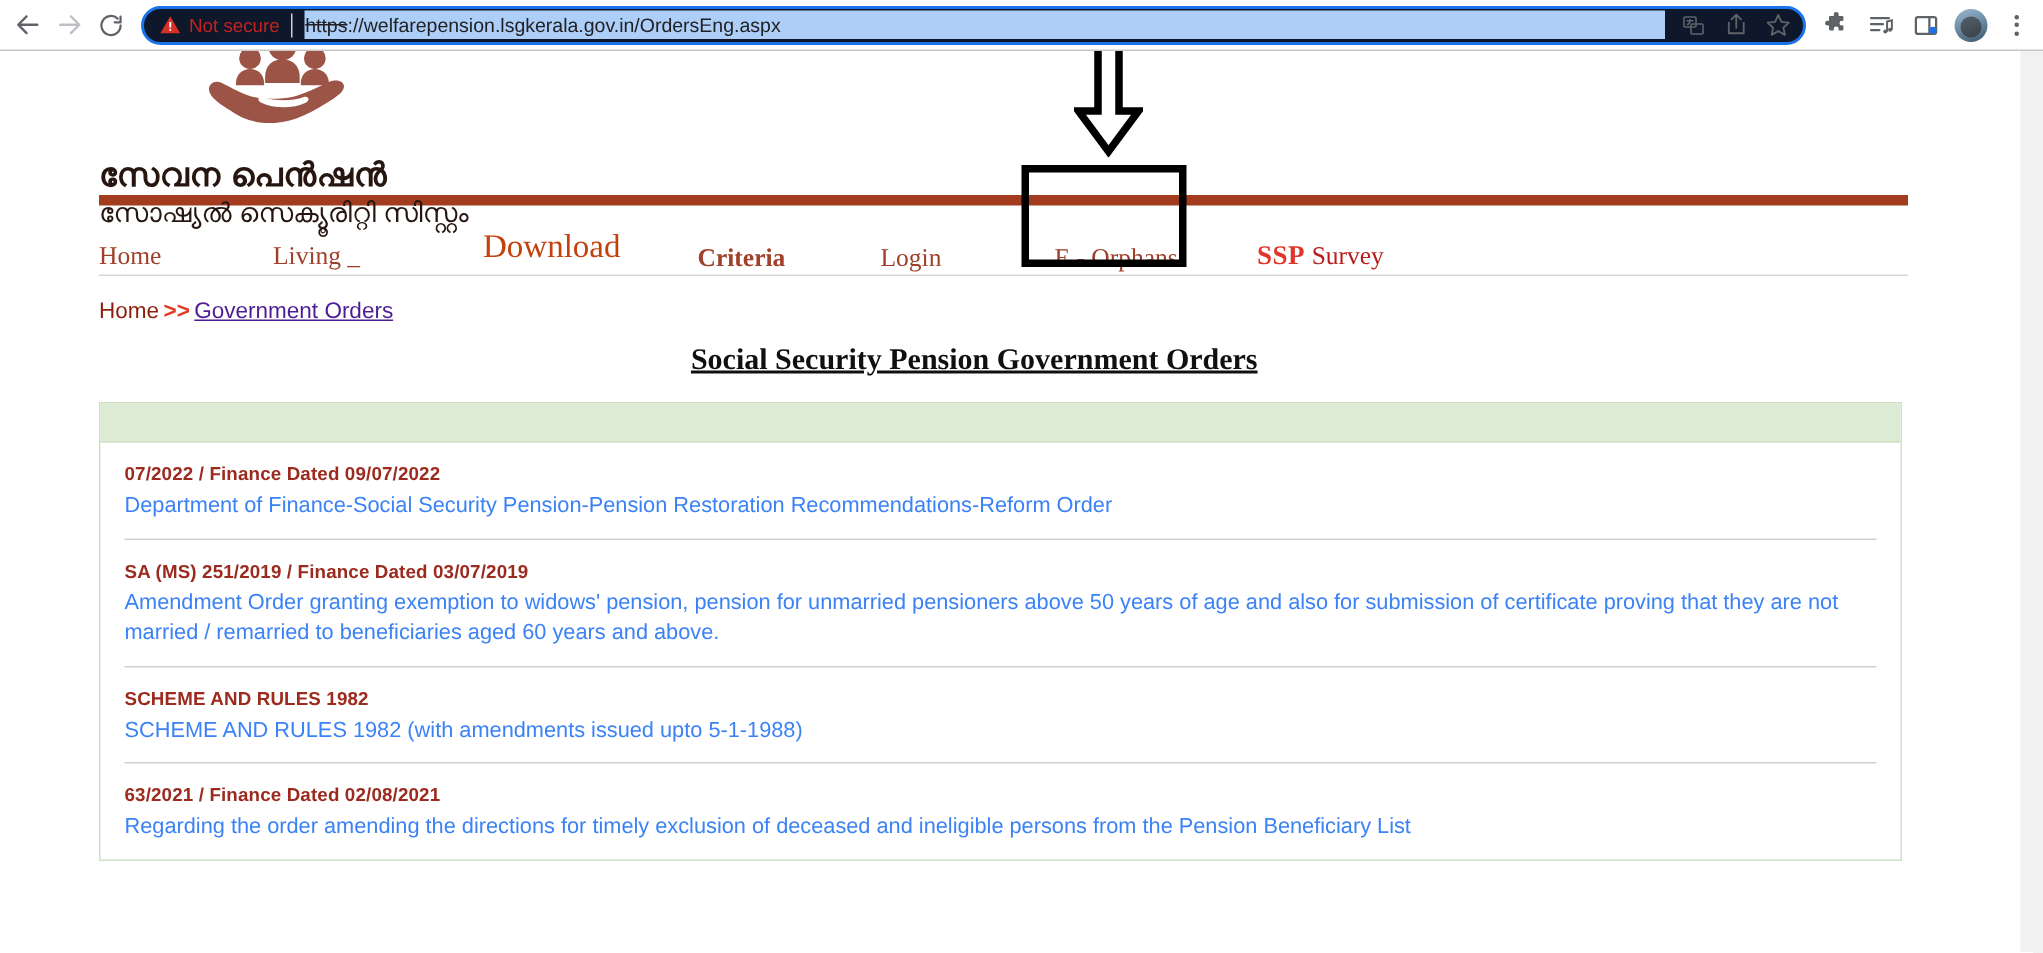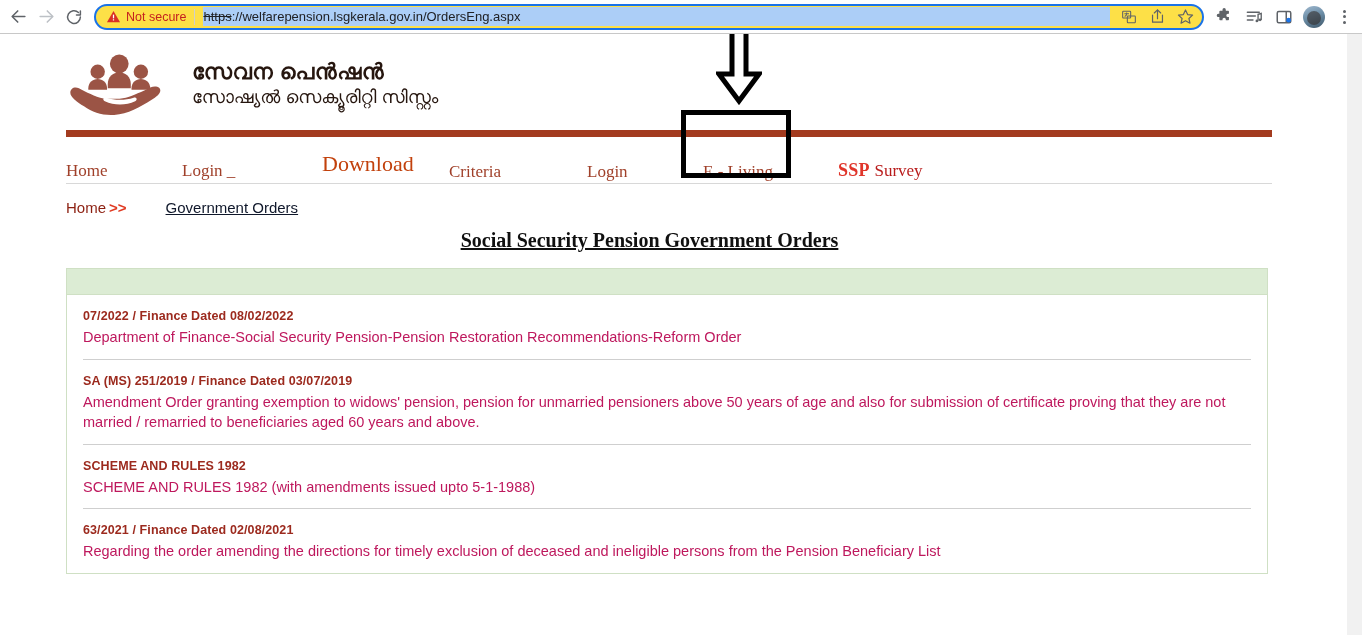--- a/index.html
+++ b/index.html
@@ -28,21 +28,21 @@
   #back-button { margin-left: 4px; }
   #forward-button { color: #bdc1c6; }
 
   #omnibox {
     flex: 1 1 auto;
     height: 26px;
     margin: 0 6px 0 6px;
     border: 2px solid #1a73e8;
     border-radius: 14px;
     display: flex; align-items: center;
-    background: #fde047;
+    background: #0f172a;
     padding: 0 4px 0 10px;
     min-width: 0;
     position: relative;
   }
   #not-secure-chip {
     display: flex; align-items: center; gap: 5px;
     flex: none; padding-right: 8px;
   }
   #not-secure-label {
     font-size: 12.5px; color: #c5221f; white-space: nowrap;
@@ -97,21 +97,21 @@
   #site-wrap { position: relative; width: 1347px; padding: 0; }
 
   
   #site-header {
     position: relative;
     margin: 0 0 0 66px;
     width: 1206px;
     height: 92px;
     display: flex; align-items: center;
   }
-  #logo-block { display: flex; align-items: center; gap: 18px; padding-top: 8px;}
+  #logo-block { display: flex; align-items: center; gap: 18px; padding-top: 8px; flex-direction: column;}
   #logo-mark { width: 108px; height: 72px; flex: none; }
   #logo-text { line-height: 1.08; }
   #logo-title-ml {
     font-size: 22px; font-weight: bold; color: #26160f; letter-spacing: .5px;
     white-space: nowrap;
   }
   #logo-sub-ml {
     font-size: 18px; color: #26160f; margin-top: 4px; white-space: nowrap;
   }
 
@@ -132,21 +132,21 @@
   .nav-item {
     position: absolute;
     color: #a0402a;
     font-size: 17px;
     white-space: nowrap;
     font-family: "Liberation Serif", serif;
   }
   #nav-home      { left: 0px;   top: 24px; }
   #nav-others    { left: 116px; top: 24px; }
   #nav-download  { left: 256px; top: 14px; font-size: 22px; color: #c2410c; }
-  #nav-criteria  { left: 383px; top: 25px; }
+  #nav-criteria  { left: 399px; top: 25px; font-weight: bold; }
   #nav-login     { left: 521px; top: 25px; }
   #nav-efiling   { left: 637px; top: 25px; }
   #nav-ssp       { left: 772px; top: 23px; font-size: 18px; }
   #nav-ssp .ssp-abbr { color: #e0352a; font-weight: bold; letter-spacing:.3px;}
   #nav-ssp .ssp-word { color: #b91c1c; font-size: 17px; }
 
   
   #annotation-efiling-box {
     position: absolute;
     left: 615px; top: -27px;
@@ -164,21 +164,21 @@
 
   
   #breadcrumb {
     margin: 15px 0 0 66px;
     font-size: 15px;
     color: #8c1f10;
     font-family: "Liberation Sans", sans-serif;
   }
   #breadcrumb .crumb-home { color: #8c1f10; }
   #breadcrumb .crumb-sep { color: #e03a22; font-weight: bold; margin: 0 3px; }
-  #breadcrumb .crumb-current { color: #0f172a; text-decoration: underline; margin-left: 36px; }
+  #breadcrumb .crumb-current { color: #4c1d95; text-decoration: underline; }
 
   
   #page-title {
     margin: 13px 12px 0 0;
     width: 1285px;
     text-align: center;
     font-family: "Liberation Serif", serif;
     font-size: 20px;
     font-weight: bold;
     color: #101010;
@@ -206,21 +206,21 @@
   .order-item:last-child { border-bottom: none; }
   .order-ref {
     font-size: 12.5px;
     font-weight: bold;
     color: #9c2a1e;
     letter-spacing: .1px;
     margin-bottom: 4px;
   }
   .order-desc {
     font-size: 14.5px;
-    color: #be185d;
+    color: #3b82f6;
     line-height: 1.42;
   }
 </style>
 </head>
 <body>
 
 <div id="browser-chrome">
 
   <div class="nav-btn" id="back-button">
     <svg width="19" height="19" viewBox="0 0 24 24" fill="none" stroke="currentColor" stroke-width="2" stroke-linecap="round" stroke-linejoin="round">
@@ -334,44 +334,44 @@
           <div id="logo-title-ml">സേവന പെൻഷൻ</div>
           <div id="logo-sub-ml">സോഷ്യൽ സെക്യൂരിറ്റി സിസ്റ്റം</div>
         </div>
       </div>
     </div>
 
     <div id="header-rule"></div>
 
     <div id="main-nav">
       <a class="nav-item" id="nav-home">Home</a>
-      <a class="nav-item" id="nav-others">Login _</a>
+      <a class="nav-item" id="nav-others">Living _</a>
       <a class="nav-item" id="nav-download">Download</a>
       <a class="nav-item" id="nav-criteria">Criteria</a>
       <a class="nav-item" id="nav-login">Login</a>
-      <a class="nav-item" id="nav-efiling">E - Living</a>
+      <a class="nav-item" id="nav-efiling">E - Orphans</a>
       <a class="nav-item" id="nav-ssp"><span class="ssp-abbr">SSP</span> <span class="ssp-word">Survey</span></a>
 
       <div id="annotation-efiling-box"></div>
 
       <svg id="annotation-down-arrow" viewBox="0 0 46 78">
         <path d="M16 2 H30 V47 H43 L23 74 L3 47 H16 Z" fill="#ffffff" stroke="#000000" stroke-width="5" stroke-linejoin="miter"></path>
       </svg>
     </div>
 
     <div id="breadcrumb"><a class="crumb-home">Home</a><span class="crumb-sep">&gt;&gt;</span><a class="crumb-current">Government Orders</a></div>
 
     <div id="page-title"><span>Social Security Pension Government Orders</span></div>
 
     <div id="orders-panel">
       <div id="orders-panel-header"></div>
       <div id="orders-list">
 
         <div class="order-item">
-          <div class="order-ref">07/2022 / Finance Dated 08/02/2022</div>
+          <div class="order-ref">07/2022 / Finance Dated 09/07/2022</div>
           <div class="order-desc">Department of Finance-Social Security Pension-Pension Restoration Recommendations-Reform Order</div>
         </div>
 
         <div class="order-item">
           <div class="order-ref">SA (MS) 251/2019 / Finance Dated 03/07/2019</div>
           <div class="order-desc">Amendment Order granting exemption to widows' pension, pension for unmarried pensioners above 50 years of age and also for submission of certificate proving that they are not married / remarried to beneficiaries aged 60 years and above.</div>
         </div>
 
 
         <div class="order-item">

